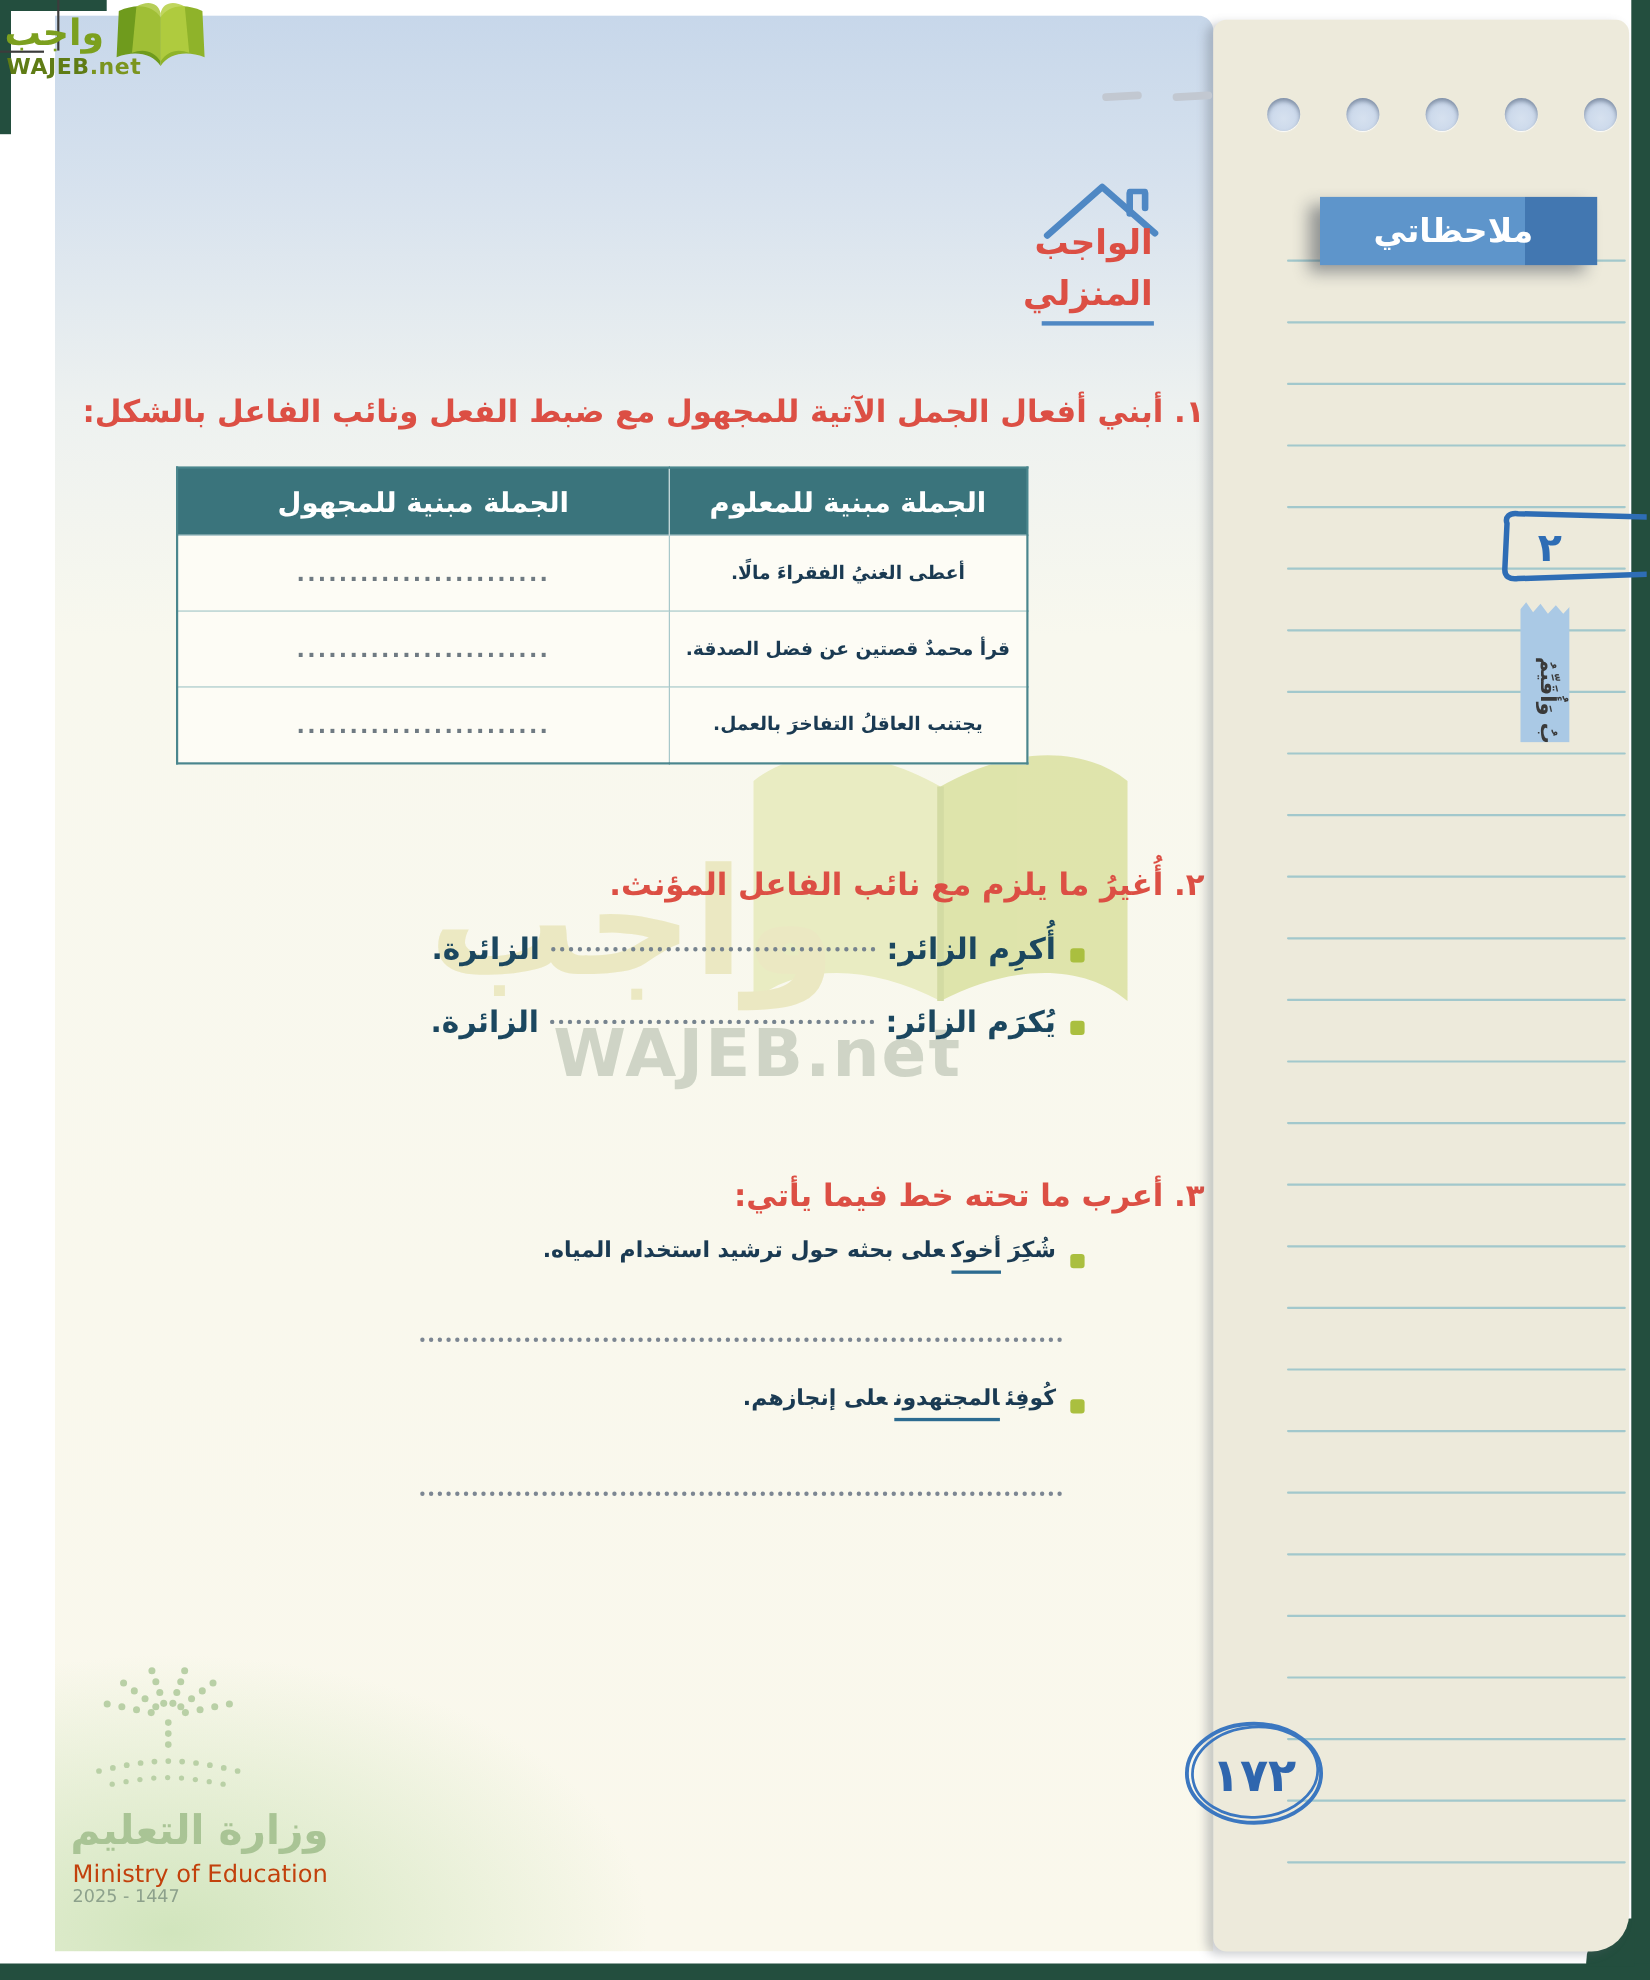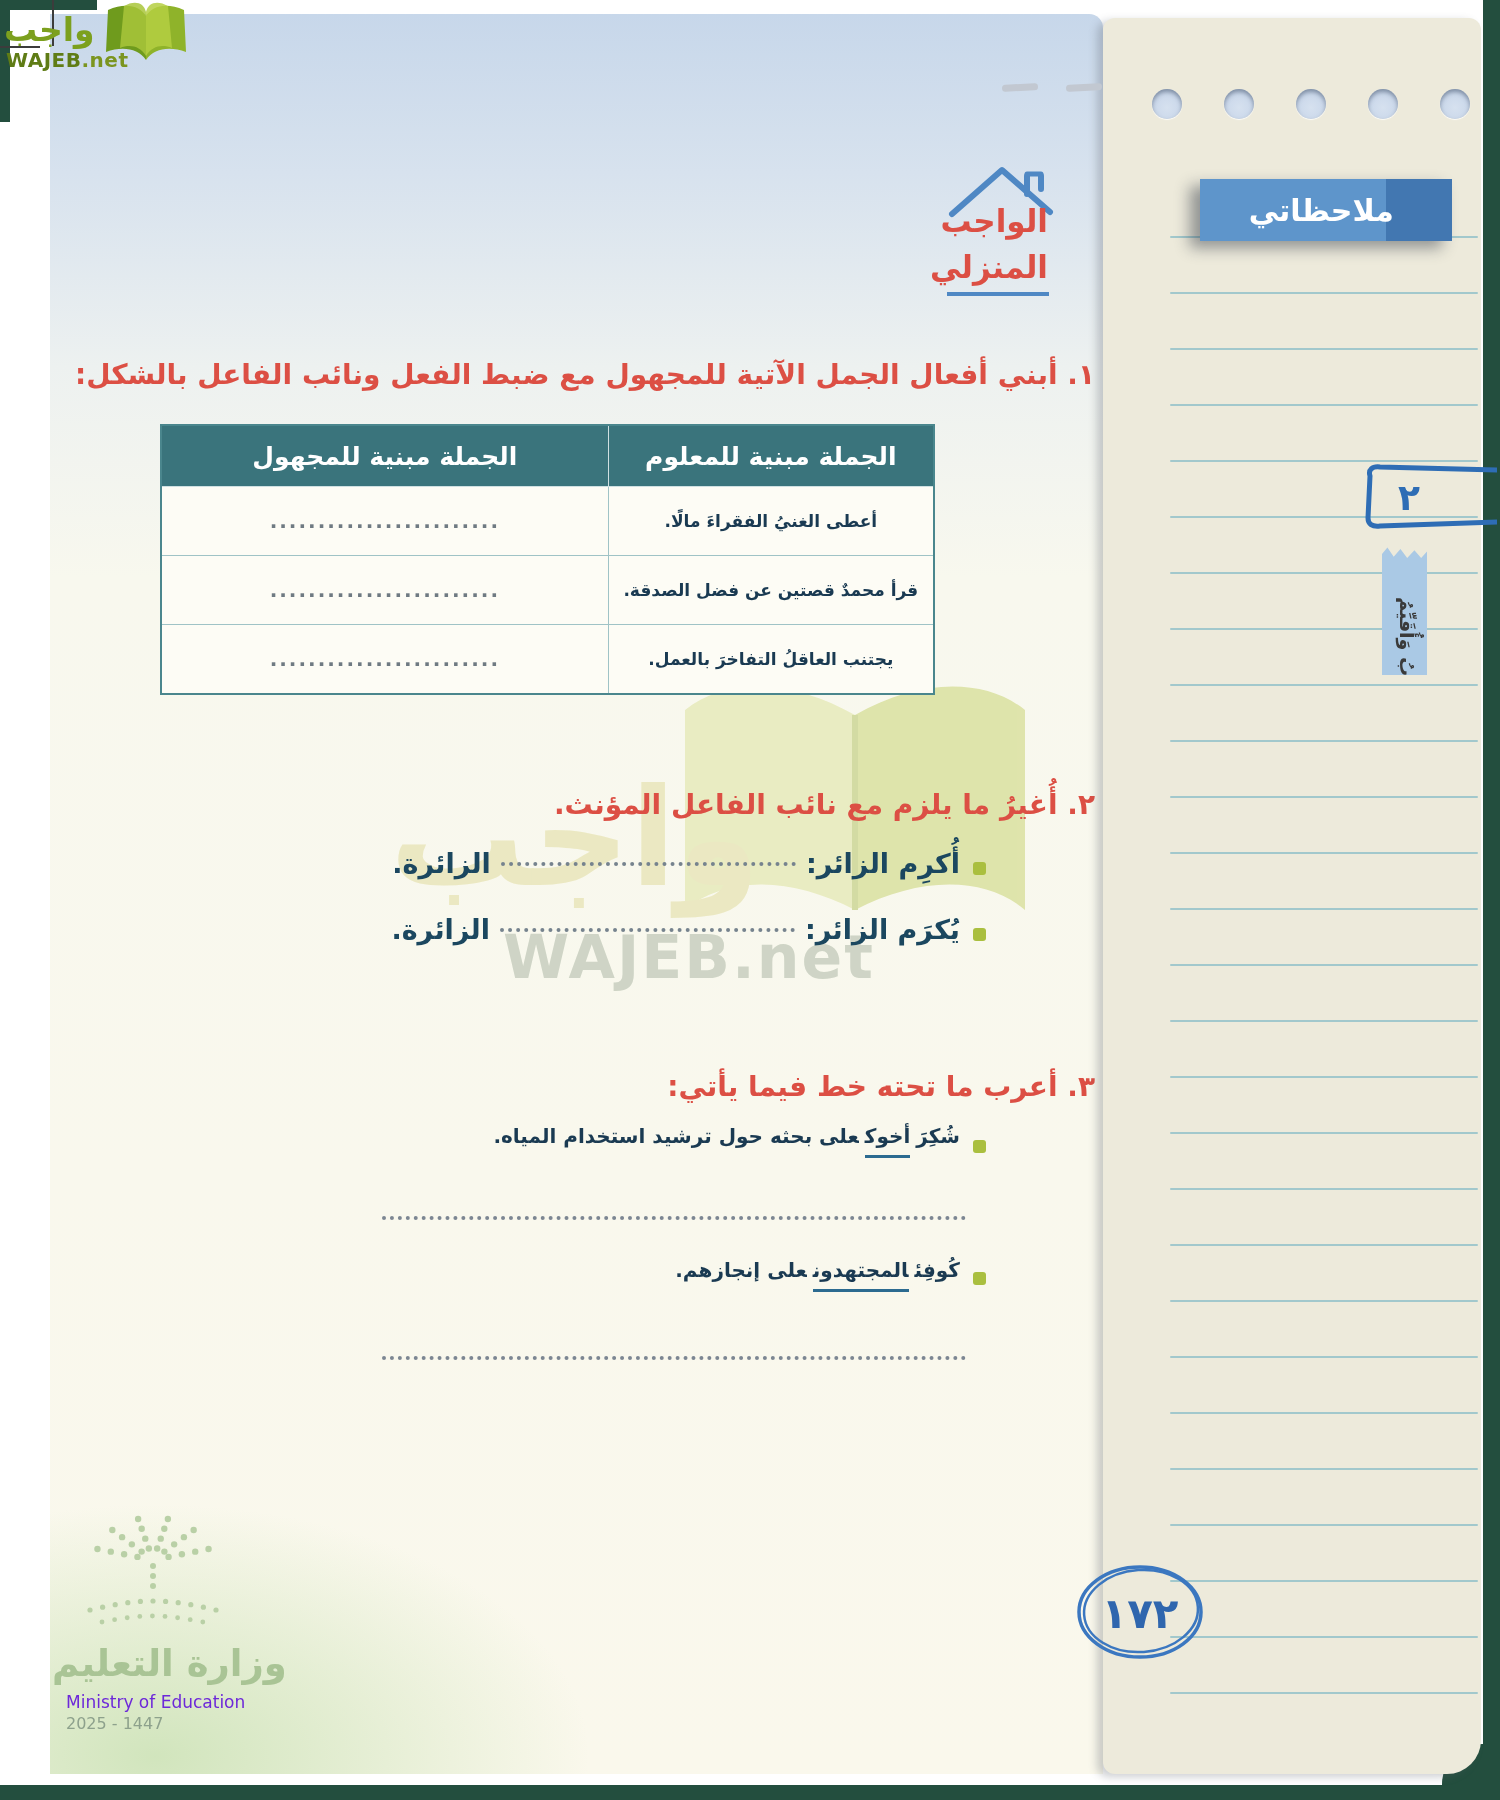--- a/index.html
+++ b/index.html
@@ -111,22 +111,22 @@
   .side-tab .vtxt{
     position:absolute;left:36px;top:52px;transform:rotate(90deg);transform-origin:0 0;
     white-space:nowrap;font-size:19px;font-weight:bold;color:#3a3a3a;direction:rtl;
   }
 
   
   .page-oval{left:1070px;top:1556px;}
 
   
   .moe-emblem{left:58px;top:1498px;}
-  .moe-ar{left:52px;top:1642px;font-size:37px;font-weight:bold;color:#a9c495;direction:rtl;}
-  .moe-en{left:66px;top:1692px;font-size:17px;color:#6d28d9;}
+  .moe-ar{left:64px;top:1642px;font-size:37px;font-weight:bold;color:#a9c495;direction:rtl;}
+  .moe-en{left:66px;top:1692px;font-size:22px;color:#c2410c;}
   .moe-year{left:66px;top:1714px;font-size:16px;color:#8da18c;}
 </style>
 </head>
 <body>
 
 <div class="abs main-col"></div>
 
 <div class="frame frame-top-l"></div>
 <div class="frame frame-left-t"></div>
 <div class="frame frame-right"></div>

